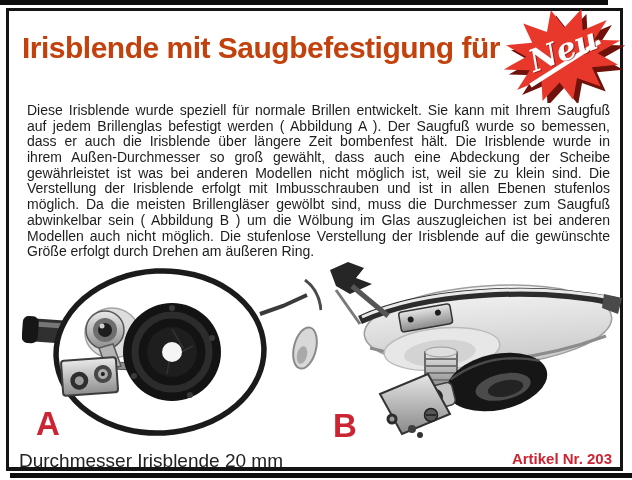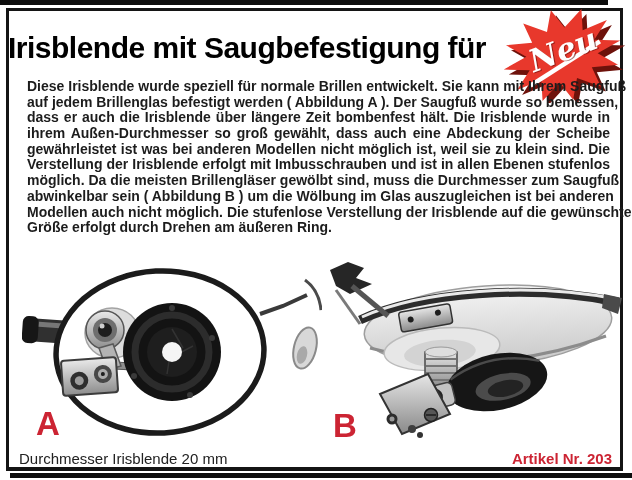--- a/index.html
+++ b/index.html
@@ -8,46 +8,46 @@
     overflow:hidden; font-family:"Liberation Sans", sans-serif;
   }
   .top-strip{position:absolute; left:0; top:0; width:608px; height:5px; background:#0d0d0d;}
   .bottom-strip{position:absolute; left:10px; top:473px; width:622px; height:5px; background:#0d0d0d;}
   .frame{
     position:absolute; left:6px; top:8px; width:617px; height:463px;
     box-sizing:border-box; border:3px solid #141414; border-bottom-width:4px;
     background:transparent;
   }
   .title{
-    position:absolute; left:8px; top:11px; width:506px; text-align:left;
-    font-size:30px; line-height:33px; font-weight:bold; color:#000000;
+    position:absolute; left:8px; top:11px; width:506px; text-align:center;
+    font-size:30px; line-height:33px; font-weight:bold; color:#c2410c;
     letter-spacing:-0.5px;
   }
   .title span{display:block;}
   .badge-wrap{position:absolute; left:498px; top:5px; width:130px; height:98px;}
   .badge-wrap svg{position:absolute; left:0; top:0;}
   .badge-text{
     position:absolute; left:50%; top:50%;
     transform:translate(-50%,-62%) rotate(-21deg);
     font-family:"DejaVu Serif", serif; font-style:italic; font-weight:bold;
     font-size:31px; color:#ffffff; text-shadow:1px 1px 0 rgba(90,10,6,.55);
   }
-  .body-text{position:absolute; left:27px; top:78px; width:583px;font-weight:bold;}
+  .body-text{position:absolute; left:27px; top:102px; width:583px;}
   .jl{
     text-align:justify; text-align-last:justify; height:15.7px;
     font-size:14px; color:#1c1c1c; white-space:nowrap;
   }
   .jl.last{text-align-last:left;}
   .photo{position:absolute;}
   .fig-label{
     position:absolute; font-size:33px; font-weight:bold; color:#cc2433;
     line-height:33px;
   }
   .footer-left{
-    position:absolute; left:19px; top:450px; font-size:15px; color:#222222;
+    position:absolute; left:19px; top:450px; font-size:19px; color:#222222;
   }
   .footer-right{
     position:absolute; right:20px; top:450px; font-size:15px; font-weight:bold;
     color:#cc2433;
   }
 </style>
 </head>
 <body>
 
 <div class="page">

